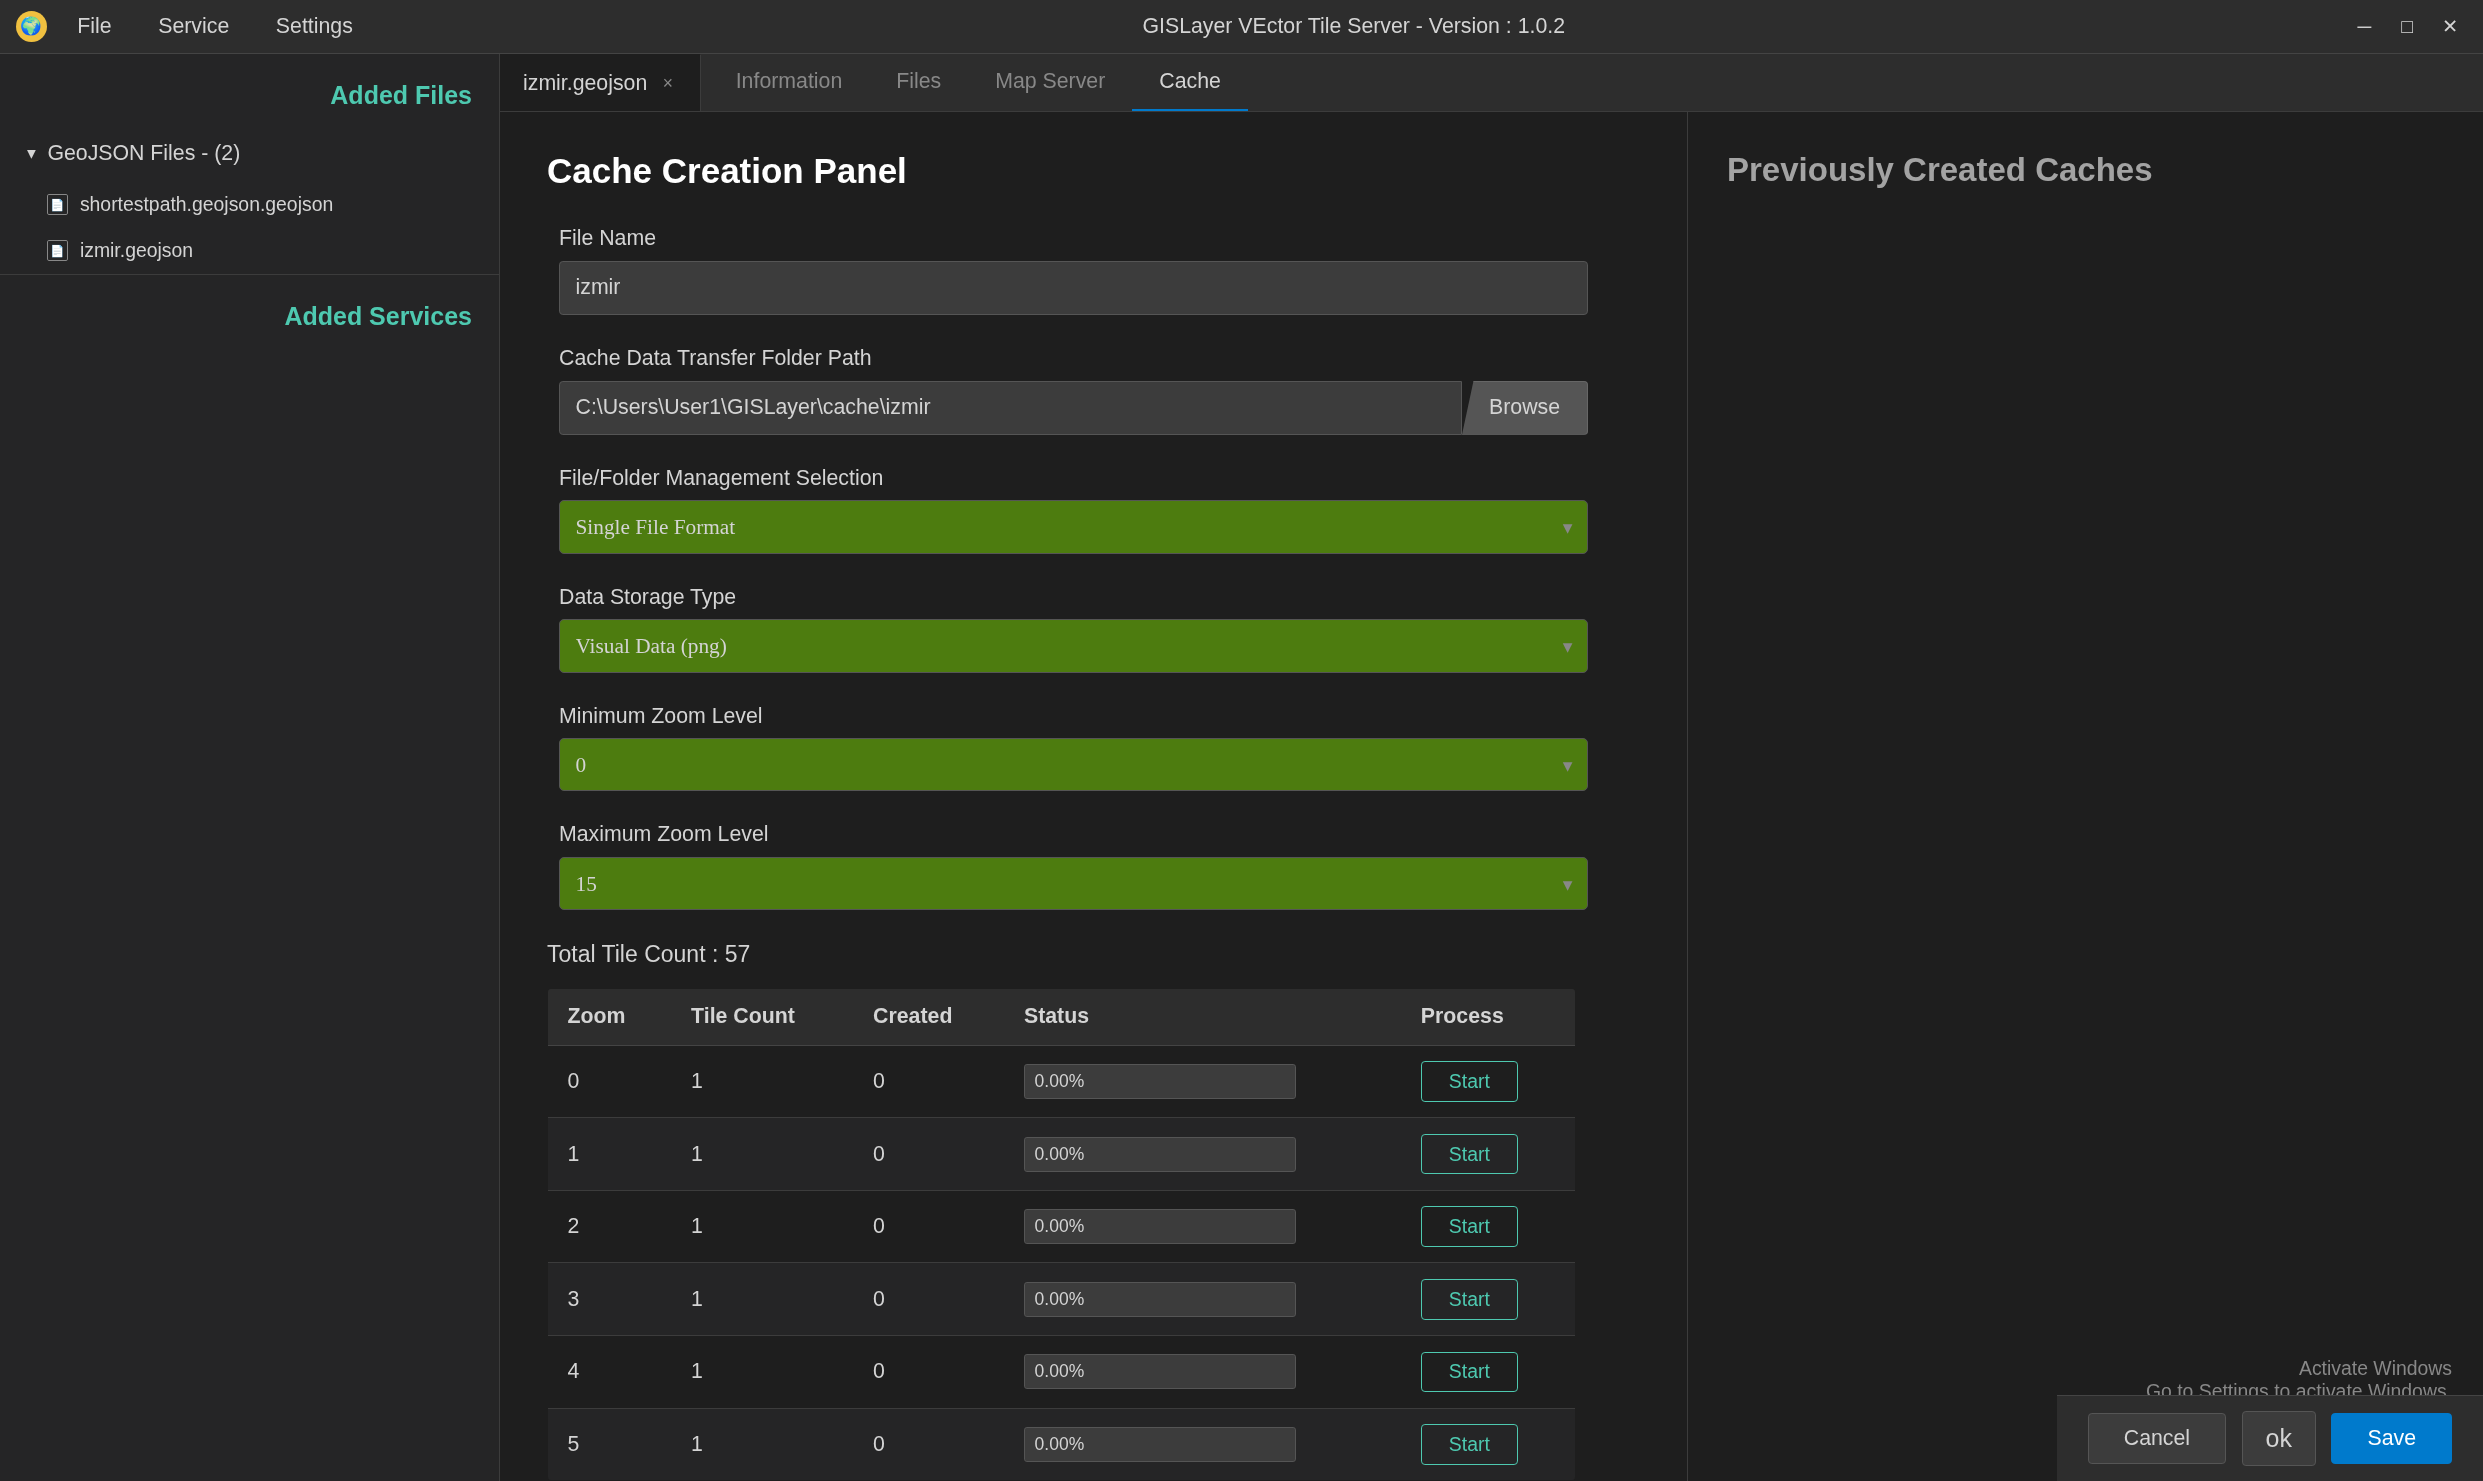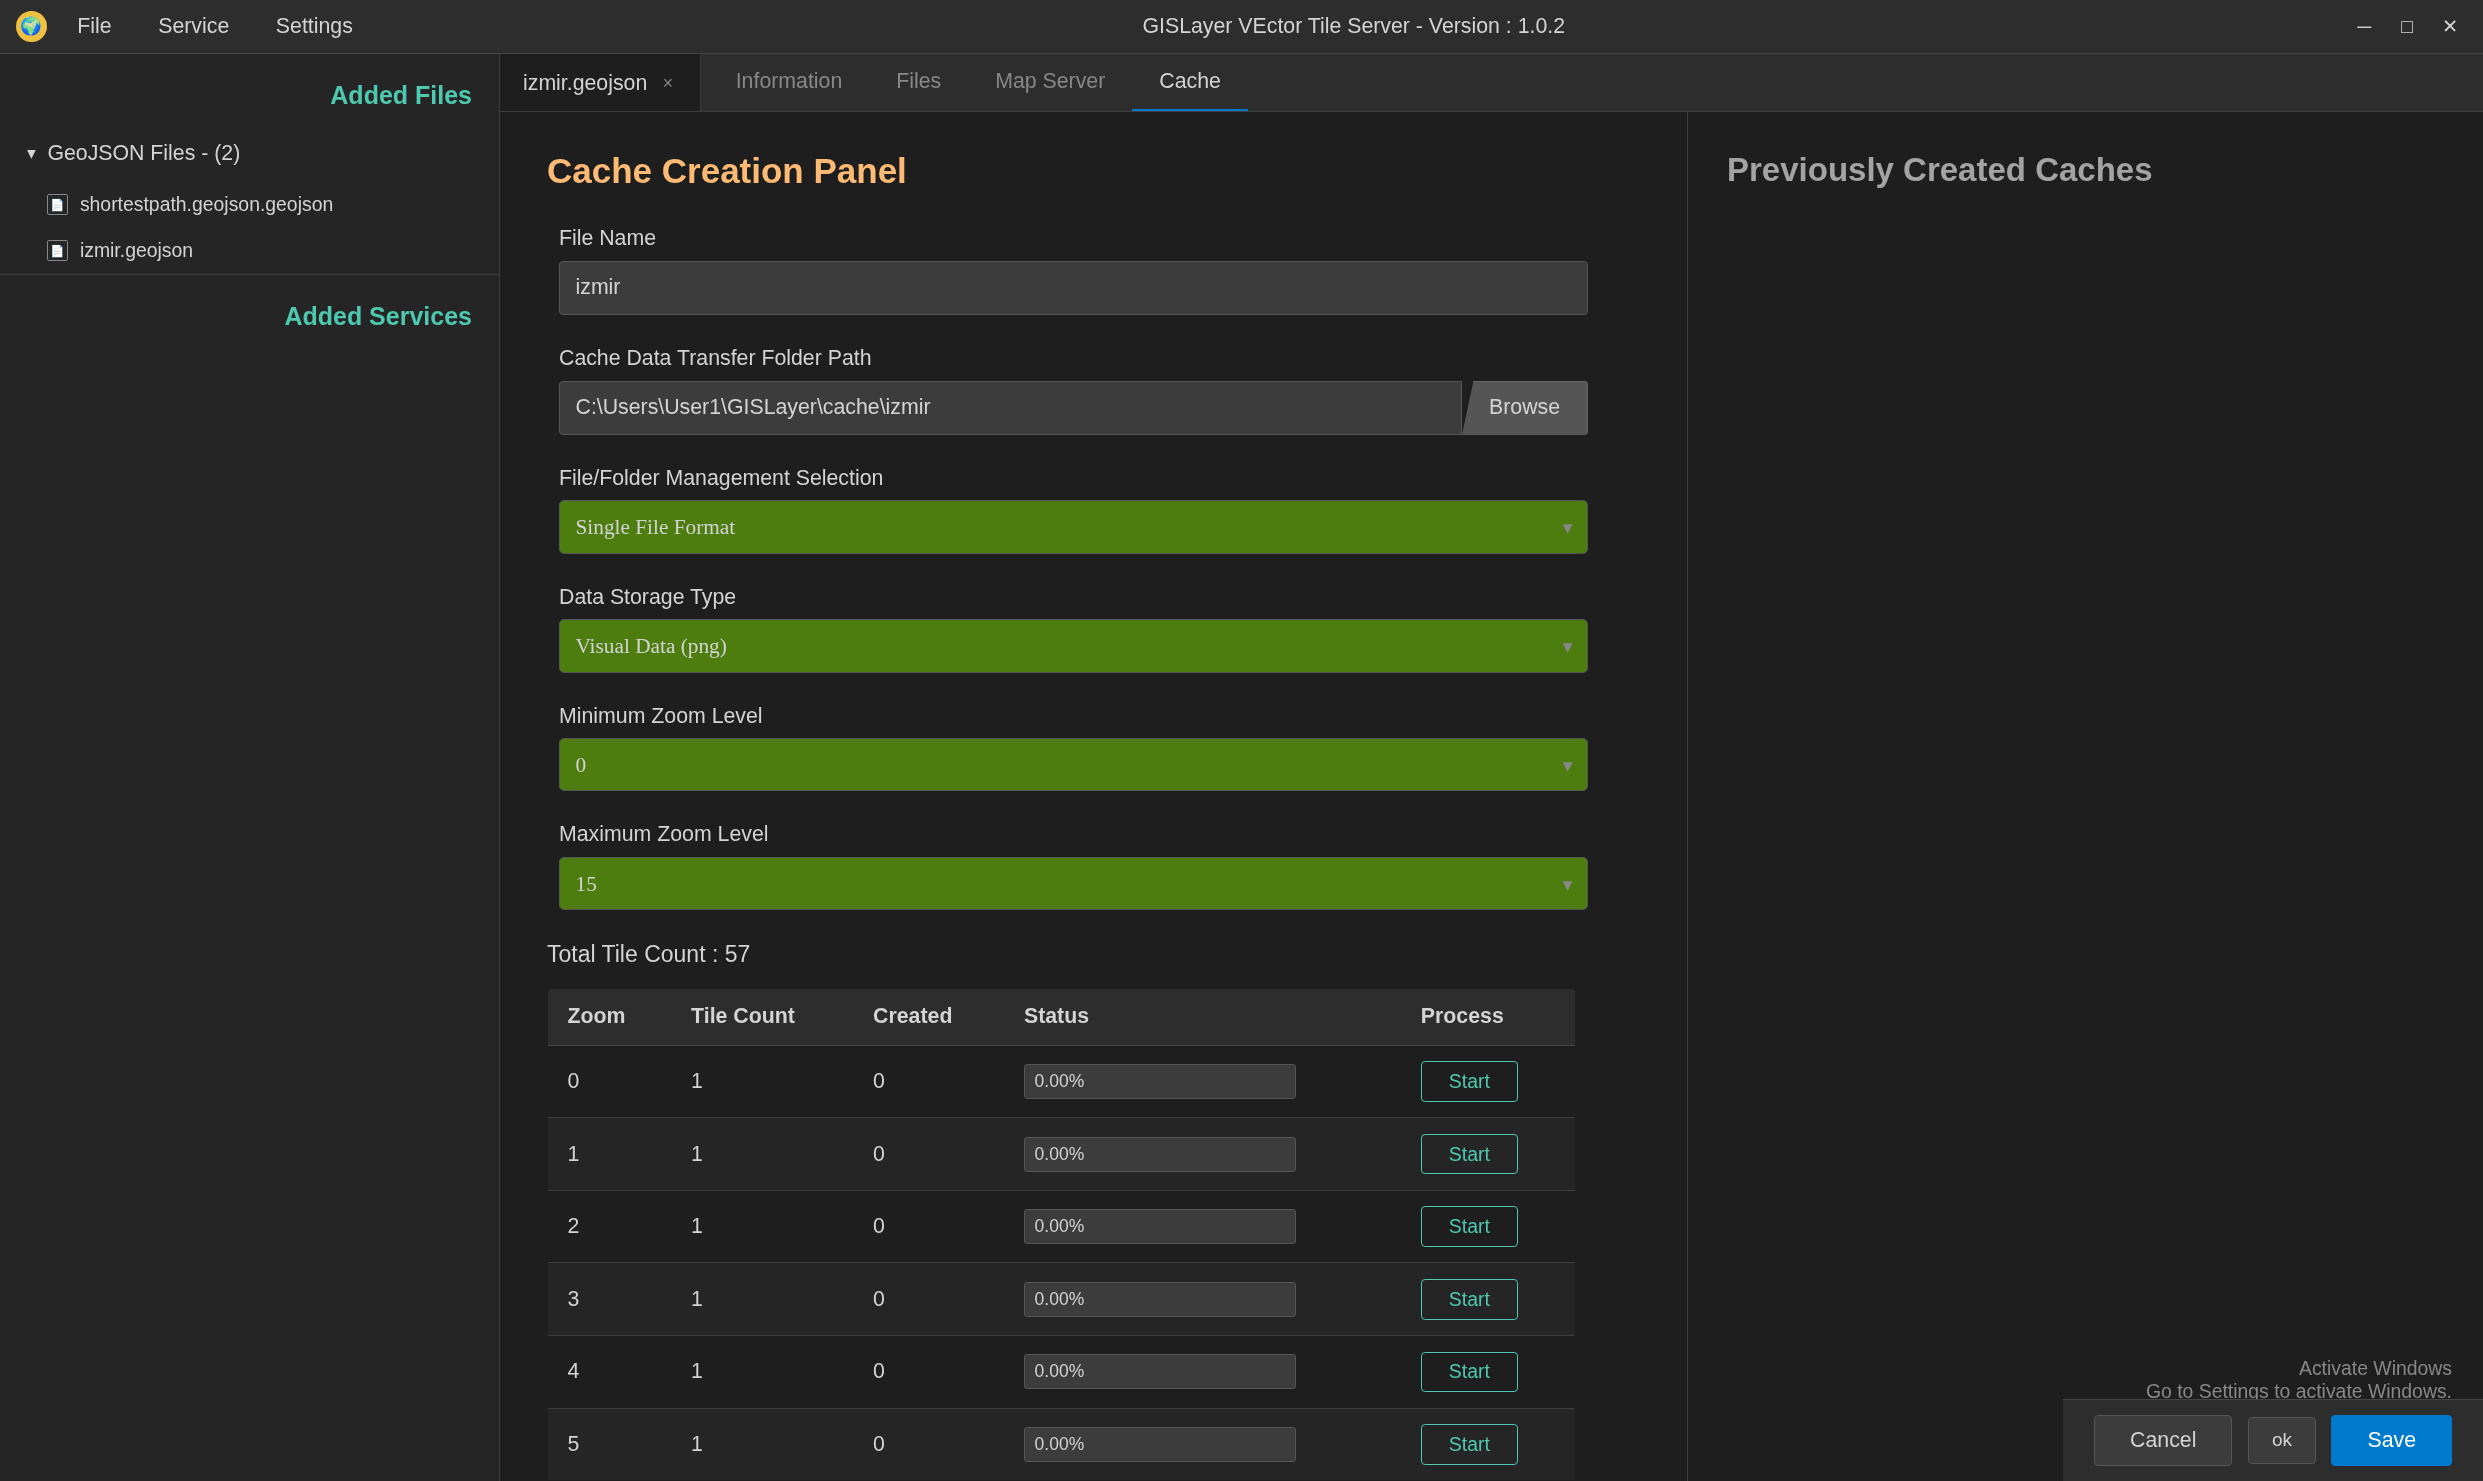--- a/index.html
+++ b/index.html
@@ -191,21 +191,21 @@
 
     
     .cache-panel {
       flex: 1;
       padding: 39px 47px;
       overflow-y: auto;
     }
     .panel-title {
       font-size: 35px;
       font-weight: 700;
-      color: #fdba74;
+      color: #ffffff;
       margin-bottom: 35px;
     }
 
     .form-group {
       margin-bottom: 31px;
       margin-left: 12px;
     }
     .form-label {
       font-size: 21.3px;
       color: #d4d4d4;
@@ -382,21 +382,21 @@
       color: #d4d4d4;
       font-size: 21.3px;
       padding: 11.6px 35px;
       border-radius: 3.9px;
       cursor: pointer;
     }
     .ok-btn {
       background: #3c3c3c;
       border: 1px solid #555;
       color: #d4d4d4;
-      font-size: 19px;
+      font-size: 25px;
       padding: 11.6px 23px;
       border-radius: 3.9px;
       cursor: pointer;
     }
     .save-btn {
       background: #007acc;
       border: 1px solid #007acc;
       color: #fff;
       font-size: 21.3px;
       padding: 11.6px 35px;

